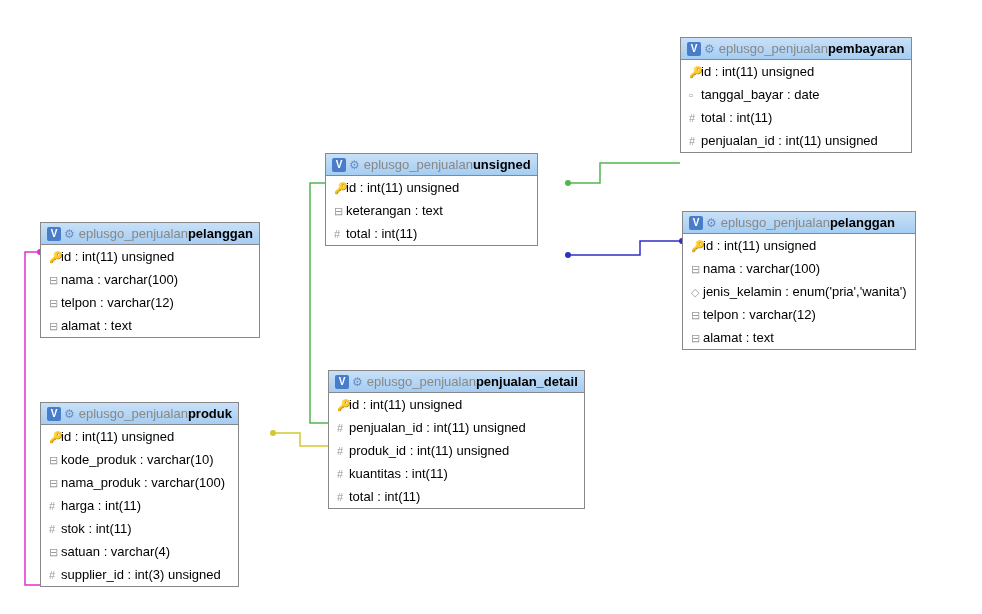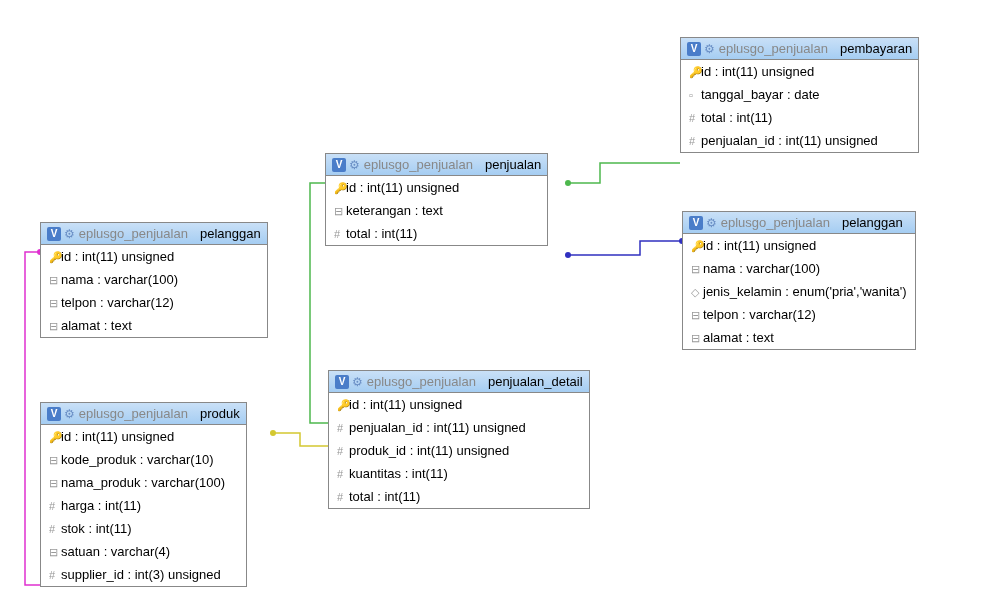--- a/index.html
+++ b/index.html
@@ -1,21 +1,21 @@
 <!DOCTYPE html>
 <html><head>
 <meta charset="utf-8">
 <style>
 body{margin:0;font-family:sans-serif;font-size:13px;background:#fff;width:982px;height:614px;position:relative}
 .table{position:absolute;border:1px solid #888;background:#fff}
 .thead{background:linear-gradient(#c9e0f7,#a5cdf2);border-bottom:1px solid #888;padding:3px 6px;display:flex;align-items:center;white-space:nowrap}
 .vicon{display:inline-flex;width:14px;height:14px;background:#4a7dc9;color:#fff;font-weight:bold;font-size:10px;align-items:center;justify-content:center;border-radius:2px;margin-right:3px}
 .gear{color:#6a8fc5;font-size:12px;margin-right:4px}
-.schema{color:#888;margin-right:12px}
-.tname{font-weight:normal}
+.schema{color:#888;margin-right:0}
+.tname{font-weight:bold}
 .row{padding:4px 8px;white-space:nowrap}
 .ic{display:inline-block;width:12px;color:#999;font-size:11px}
 svg.rel{position:absolute;top:0;left:0;width:982px;height:614px;pointer-events:none}
 </style>
 </head>
 <body>
 
 <svg class="rel">
 
   <path d="M 40 585 L 25 585 L 25 252 L 40 252" stroke="#e030d0" fill="none" stroke-width="1.5"></path>
@@ -61,21 +61,21 @@
   <div class="row"><span class="ic">#</span><span>stok : int(11)</span></div>
   <div class="row"><span class="ic">⊟</span><span>satuan : varchar(4)</span></div>
   <div class="row"><span class="ic">#</span><span>supplier_id : int(3) unsigned</span></div>
 </div>
 
 <div class="table" style="left:325px;top:153px">
   <div class="thead">
     <span class="vicon">V</span>
     <span class="gear">⚙</span>
     <span class="schema">eplusgo_penjualan</span>
-    <span class="tname">penjualan</span>
+    <span class="tname">unsigned</span>
   </div>
   <div class="row"><span class="ic">🔑</span><span>id : int(11) unsigned</span></div>
   <div class="row"><span class="ic">⊟</span><span>keterangan : text</span></div>
   <div class="row"><span class="ic">#</span><span>total : int(11)</span></div>
 </div>
 
 <div class="table" style="left:328px;top:370px">
   <div class="thead">
     <span class="vicon">V</span>
     <span class="gear">⚙</span>

